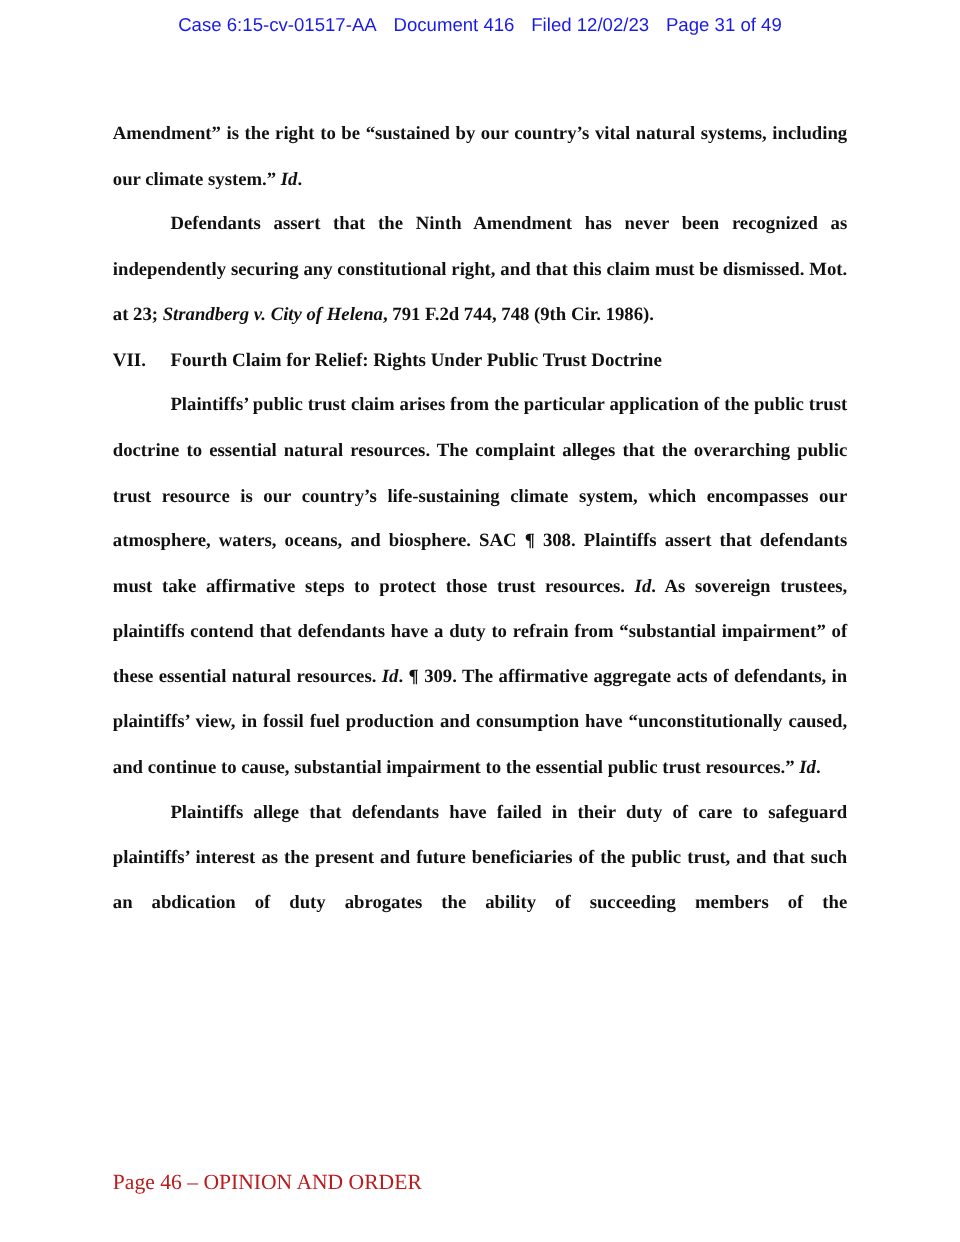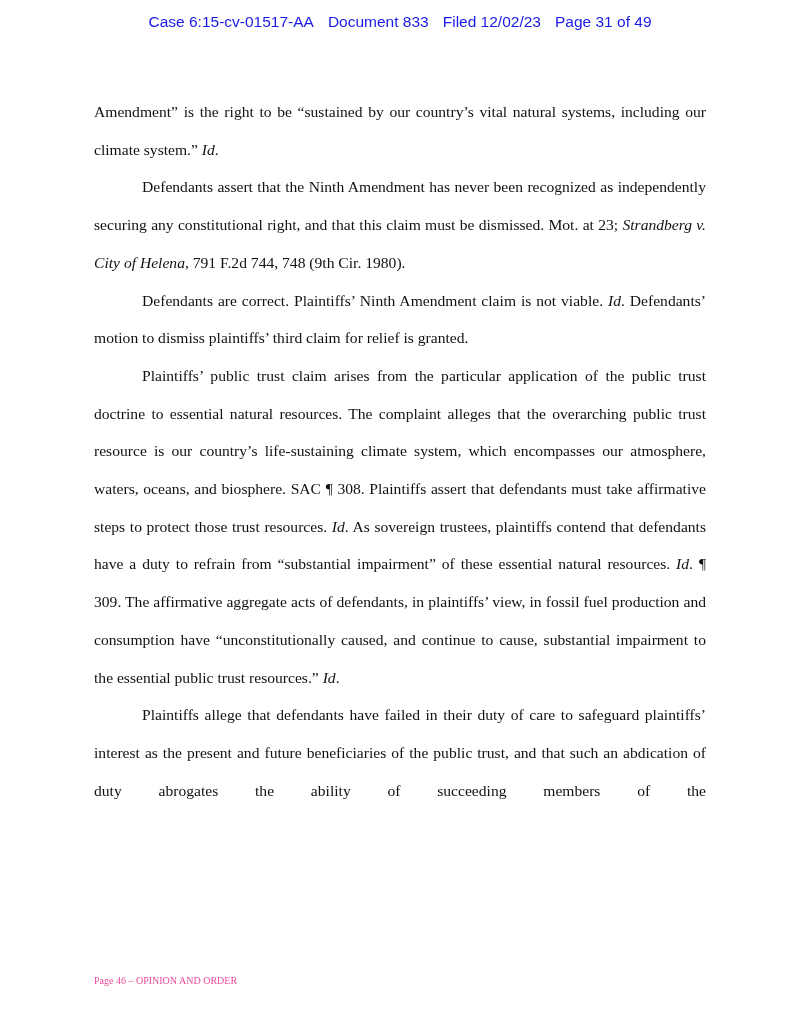--- a/index.html
+++ b/index.html
@@ -33,49 +33,50 @@
       width: 612px;
       top: 93px;
       font-family: "Liberation Serif", serif;
       font-size: 15.6px;
       line-height: 37.7px;
     }
     .para {
       margin: 0;
       text-align: justify;
       text-align-last: left;
+      font-weight: bold;
     }
     .indent { text-indent: 48px; }
     .heading {
       margin: 0;
       font-weight: bold;
       font-size: 15.8px;
     }
     .heading .num { display: inline-block; width: 48px; }
     em, .it { font-style: italic; }
     .footer {
       position: absolute;
       top: 975px;
       left: 94px;
       font-family: "Liberation Serif", serif;
-      font-size: 10px;
-      color: #ec4899;
+      font-size: 18px;
+      color: #b91c1c;
     }
   </style>
 </head>
 <body>
 
-<div class="filing-header"><span>Case 6:15-cv-01517-AA</span><span>Document 833</span><span>Filed 12/02/23</span><span>Page 31 of 49</span></div>
+<div class="filing-header"><span>Case 6:15-cv-01517-AA</span><span>Document 416</span><span>Filed 12/02/23</span><span>Page 31 of 49</span></div>
 
 <div class="body-text">
   <p class="para"><span>Amendment” is the right to be “sustained by our country’s vital natural systems, including our climate system.”  </span><em>Id</em><span>.</span></p>
 
-  <p class="para indent"><span>Defendants assert that the Ninth Amendment has never been recognized as independently securing any constitutional right, and that this claim must be dismissed.  Mot. at 23; </span><em>Strandberg v. City of Helena</em><span>, 791 F.2d 744, 748 (9th Cir. 1980).</span></p>
+  <p class="para indent"><span>Defendants assert that the Ninth Amendment has never been recognized as independently securing any constitutional right, and that this claim must be dismissed.  Mot. at 23; </span><em>Strandberg v. City of Helena</em><span>, 791 F.2d 744, 748 (9th Cir. 1986).</span></p>
 
-  <p class="para indent"><span>Defendants are correct.  Plaintiffs’ Ninth Amendment claim is not viable.  </span><em>Id</em><span>. Defendants’ motion to dismiss plaintiffs’ third claim for relief is granted.</span></p>
 
+  <p class="heading"><span class="num">VII.</span><span>Fourth Claim for Relief: Rights Under Public Trust Doctrine</span></p>
 
   <p class="para indent"><span>Plaintiffs’ public trust claim arises from the particular application of the public trust doctrine to essential natural resources.  The complaint alleges that the overarching public trust resource is our country’s life-sustaining climate system, which encompasses our atmosphere, waters, oceans, and biosphere.  SAC ¶ 308. Plaintiffs assert that defendants must take affirmative steps to protect those trust resources.  </span><em>Id</em><span>.  As sovereign trustees, plaintiffs contend that defendants have a duty to refrain from “substantial impairment” of these essential natural resources.  </span><em>Id</em><span>. ¶ 309.  The affirmative aggregate acts of defendants, in plaintiffs’ view, in fossil fuel production and consumption have “unconstitutionally caused, and continue to cause, substantial impairment to the essential public trust resources.”  </span><em>Id</em><span>.</span></p>
 
   <p class="para indent" style="text-align-last: justify;"><span>Plaintiffs allege that defendants have failed in their duty of care to safeguard plaintiffs’ interest as the present and future beneficiaries of the public trust, and that such an abdication of duty abrogates the ability of succeeding members of the</span></p>
 </div>
 
 <div class="footer">Page 46 – OPINION AND ORDER</div>
 
 </body></html>

